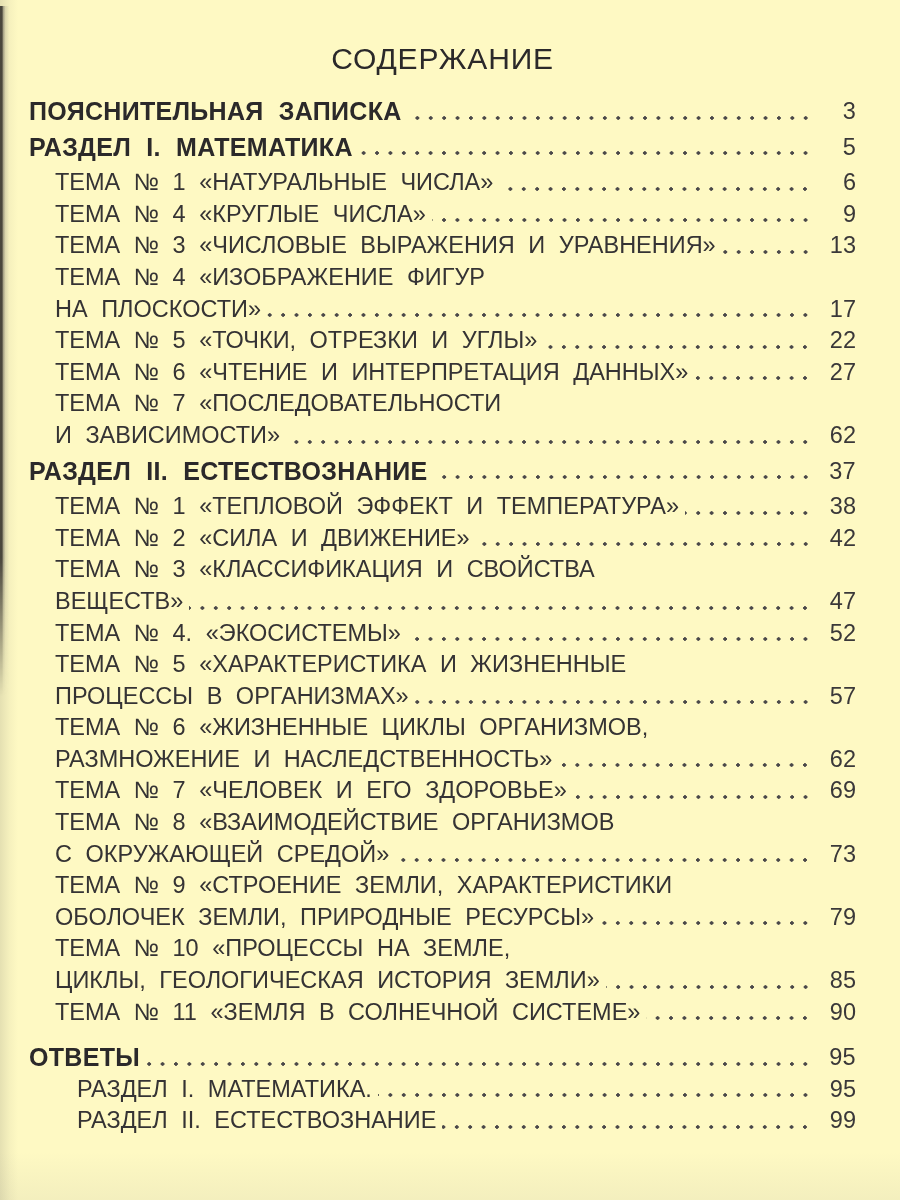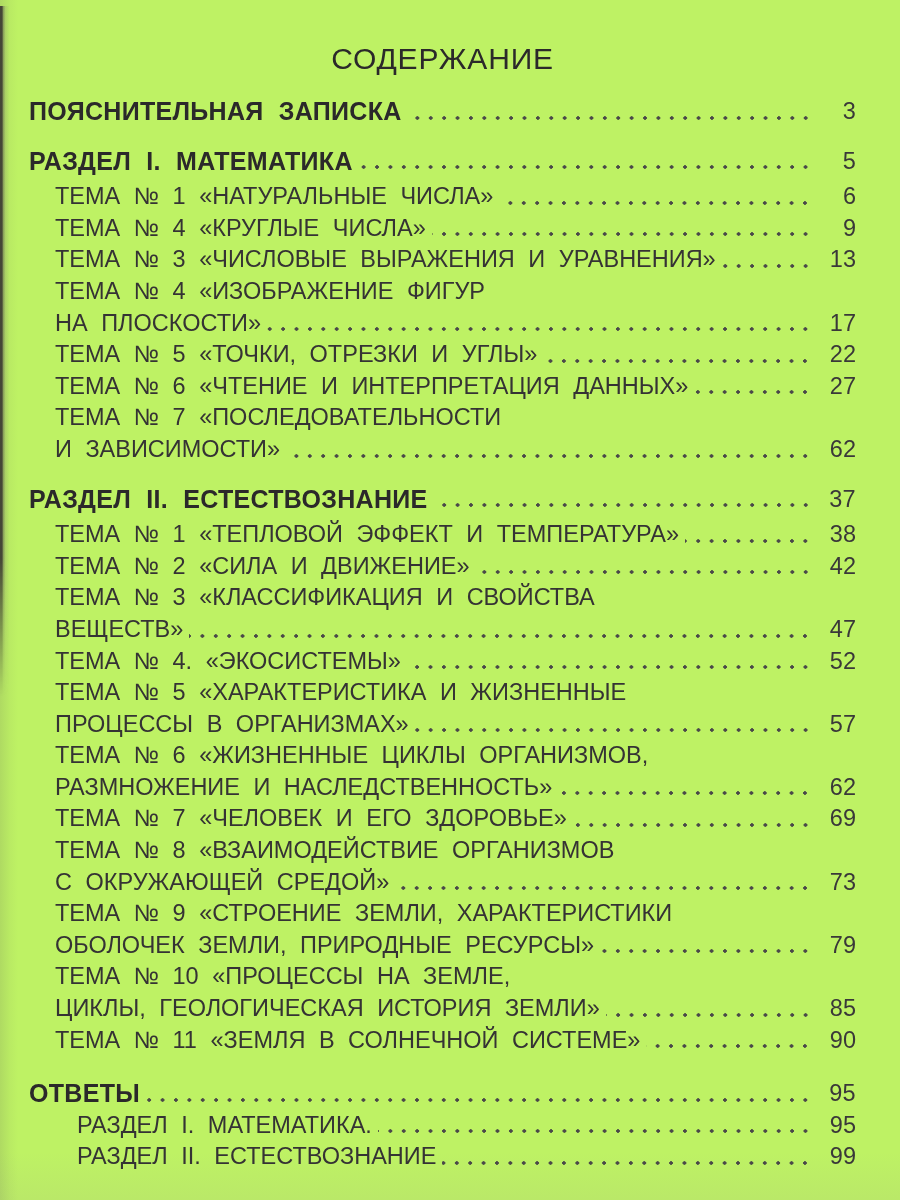--- a/index.html
+++ b/index.html
@@ -2,21 +2,21 @@
 <html><head>
 <meta charset="utf-8">
 <style>
   html, body { margin: 0; padding: 0; background: #ffffff; }
 
   .page {
     position: relative;
     width: 900px;
     height: 1200px;
     box-sizing: border-box;
-    background: #bef264;
+    background: #fef9c3;
     padding: 42px 44px 0 29px;
     font-family: "Liberation Sans", sans-serif;
     overflow: hidden;
   }
 
   
   .edge-soft {
     position: absolute; left: 0; top: 0; width: 18px; height: 1200px;
     background: linear-gradient(to right, rgba(95,93,88,0.16), rgba(95,93,88,0.05) 55%, rgba(95,93,88,0));
     pointer-events: none;
@@ -84,22 +84,22 @@
     font-size: 25px;
     letter-spacing: 0.3px;
     word-spacing: 8px;
     color: #2b292a;
   }
   .head .num { font-size: 23.5px; }
 
   .theme { padding-left: 26px; }
   .plain { padding-left: 0; margin-left: 48px; }
 
-  .gap-lg { margin-top: 18px; }
-  .gap-sm { margin-top: 22px; }
+  .gap-lg { margin-top: 4px; }
+  .gap-sm { margin-top: 14px; }
   .mt4   { margin-top: 4px; }
 </style>
 </head>
 <body>
 
 <div class="page">
   <div class="edge-soft"></div>
   <div class="edge-dark"></div>
   <div class="bottom-shade"></div>
 

